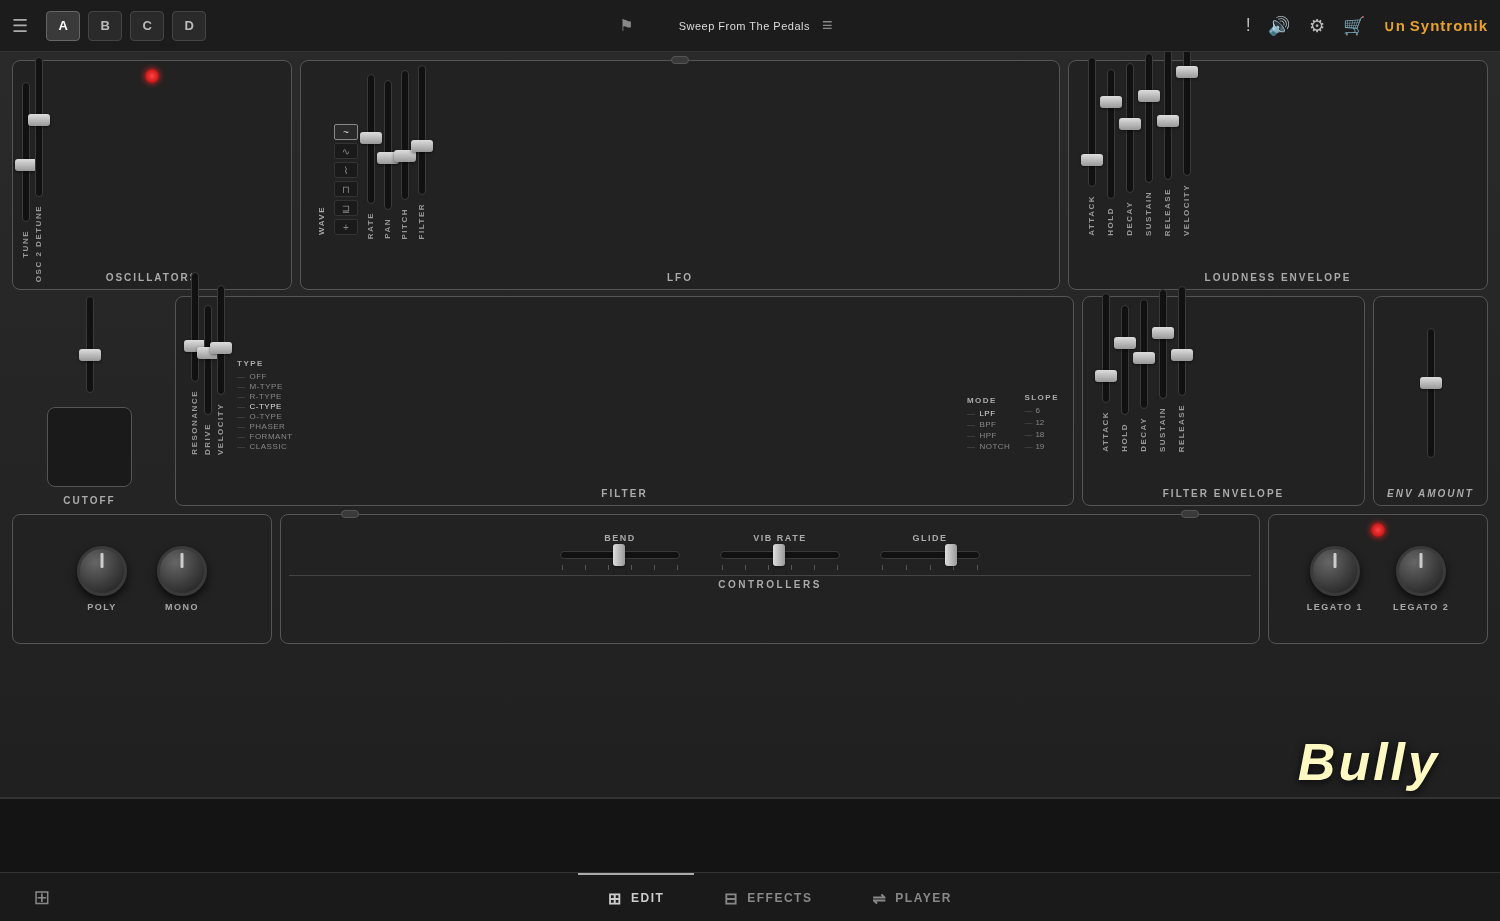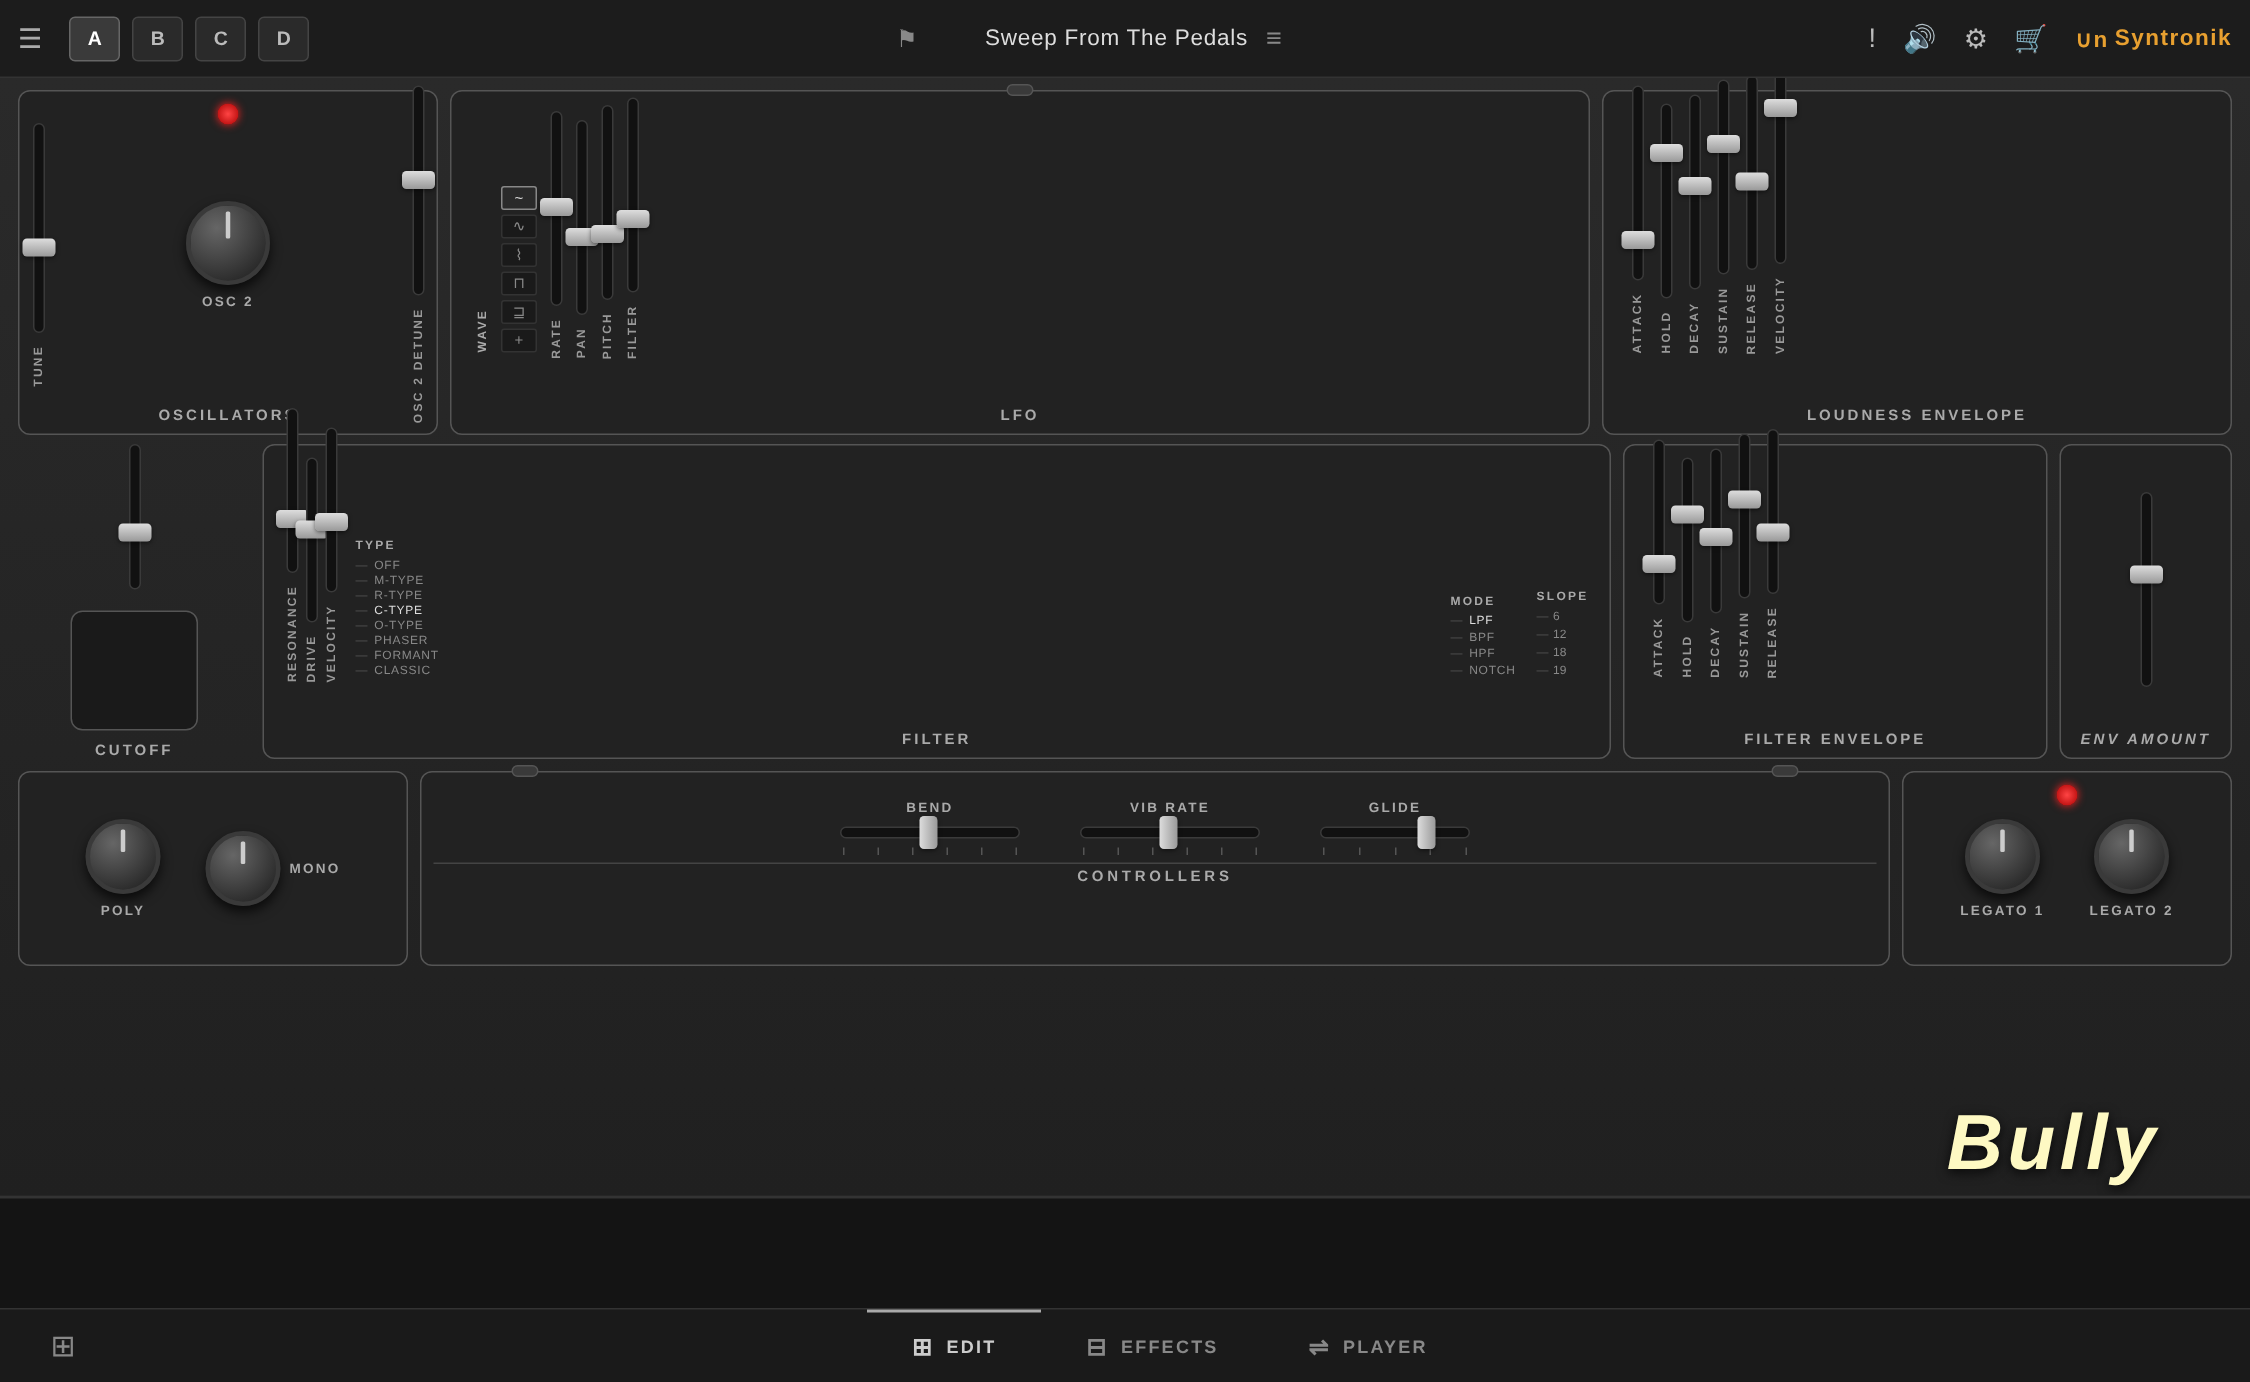--- a/index.html
+++ b/index.html
@@ -54,21 +54,21 @@
       align-items: center;
       justify-content: center;
       gap: 12px;
     }
     .preset-flag-icon {
       color: #888;
       font-size: 16px;
     }
     .preset-name {
       color: #ddd;
-      font-size: 15px;
+      font-size: 11px;
       font-weight: 500;
       letter-spacing: 0.5px;
       margin-left: 33px;
     }
     .preset-menu-icon {
       color: #888;
       font-size: 18px;
       cursor: pointer;
     }
     .top-bar-right {
@@ -591,24 +591,20 @@
           <div class="led-red"></div>
           <div class="osc-inner">
 
             <div class="filter-section">
               <div class="v-slider-track sh-140" style="height:140px;">
                 <div class="v-slider-thumb" style="top: 55%;"></div>
               </div>
               <div class="v-slider-label">TUNE</div>
             </div>
 
-            <div class="osc-center">
-              <div class="big-knob"></div>
-              <div style="font-size:9px; letter-spacing:1.5px; color:#aaa; font-weight:bold;">OSC 2</div>
-            </div>
 
             <div class="filter-section">
               <div class="v-slider-track" style="height:140px;">
                 <div class="v-slider-thumb" style="top: 40%;"></div>
               </div>
               <div class="v-slider-label">OSC 2 DETUNE</div>
             </div>
 
           </div>
           <div class="panel-label">OSCILLATORS</div>
@@ -842,21 +838,21 @@
 
       </div>
 
       <div class="row3">
 
         <div class="panel poly-mono-panel" style="width:260px;">
           <div style="display:flex; flex-direction:column; align-items:center; gap:6px;">
             <div class="big-knob" style="width:50px; height:50px;"></div>
             <div style="font-size:9px; font-weight:bold; letter-spacing:1.5px; color:#aaa;">POLY</div>
           </div>
-          <div style="display:flex; flex-direction:row; align-items:center; gap:6px;text-align:center;">
+          <div style="display:flex; flex-direction:column; align-items:center; gap:6px;text-align:center;">
             <div class="big-knob" style="width:50px; height:50px;"></div>
             <div style="font-size:9px; font-weight:bold; letter-spacing:1.5px; color:#aaa;">MONO</div>
           </div>
         </div>
 
         <div class="panel controllers-panel" style="position:relative;">
           <div class="connector ctrl-connector-left"></div>
           <div class="connector ctrl-connector-right"></div>
           <div style="display:flex; gap:40px; align-items:center; justify-content:center; padding: 10px 20px 5px;">
 

